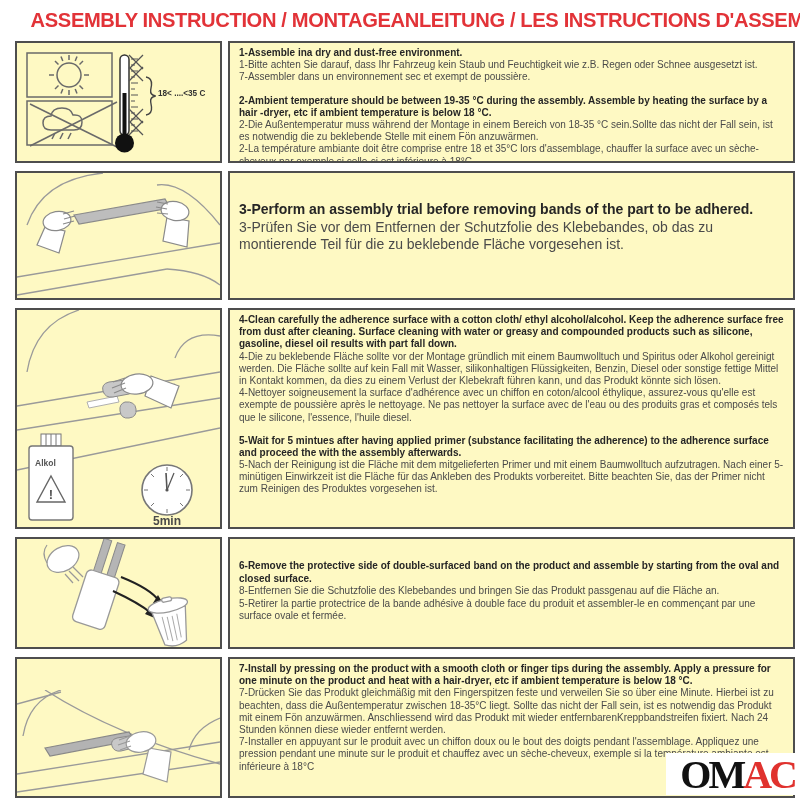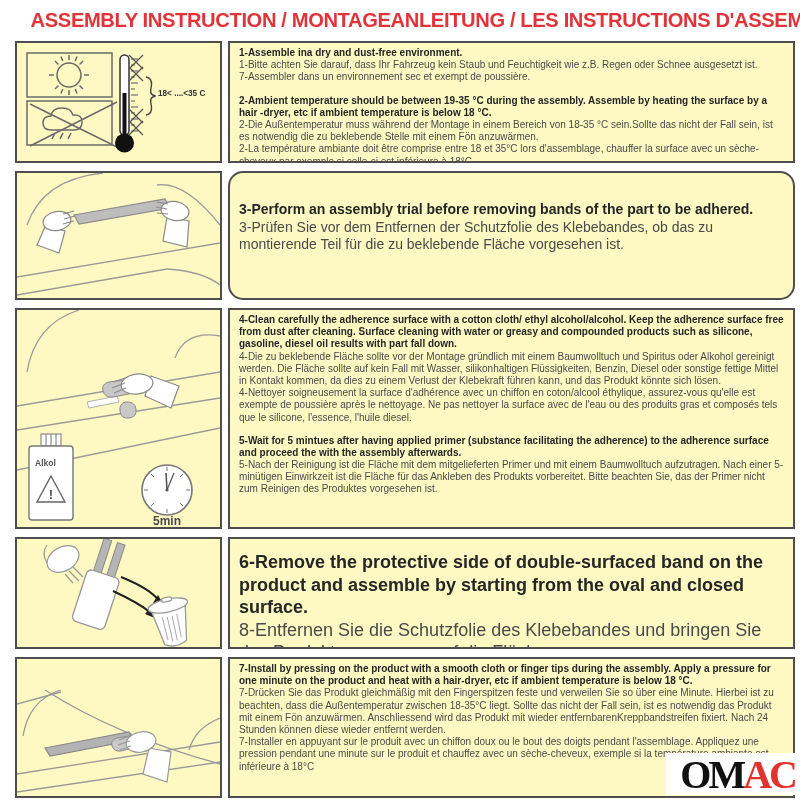--- a/index.html
+++ b/index.html
@@ -14,22 +14,22 @@
     color: #e23338; font-weight: 800; font-size: 21px; text-align: center;
     letter-spacing: -0.4px; transform: scaleX(0.96); transform-origin: center;
     margin: 2px 0 9px 0; white-space: nowrap;
   }
   .row { display: flex; gap: 6px; margin-bottom: 8px; align-items: stretch; }
   .r1 { height: 122px; } .r2 { height: 129px; } .r3 { height: 221px; }
   .r4 { height: 112px; } .r5 { height: 141px; }
   .cell { border: 2px solid #4e4e4e; background: #fef9c3; overflow: hidden; }
   .cell-illus { width: 207px; flex: none; display: flex; align-items: flex-end; justify-content: center; }
   .cell-text { flex: 1; padding: 4px 9px; color: #4a4a4a; font-size: 10px; line-height: 1.22; }
-  .r2 .cell-text { padding-top: 28px; font-size: 14px; line-height: 1.25; border-radius: 15px; }
-  .r4 .cell-text { padding-top: 12px; font-size: 18px; line-height: 1.25; }
+  .r2 .cell-text { padding-top: 28px; font-size: 14px; line-height: 1.25; }
+  .r4 .cell-text { padding-top: 21px; font-size: 10px; line-height: 1.25; }
   .step + .step { margin-top: 11px; }
   p { margin: 0; }
   .en { font-weight: bold; color: #262626; }
   svg { display: block; }
   .logo {
     position: absolute; right: 3px; bottom: 5px; background: #fff;
     padding: 2px 2px 0 14px; font-weight: 900; font-size: 40px;
     letter-spacing: -3px; line-height: 1; white-space: nowrap;
     font-family: Liberation Serif, serif;
   }

